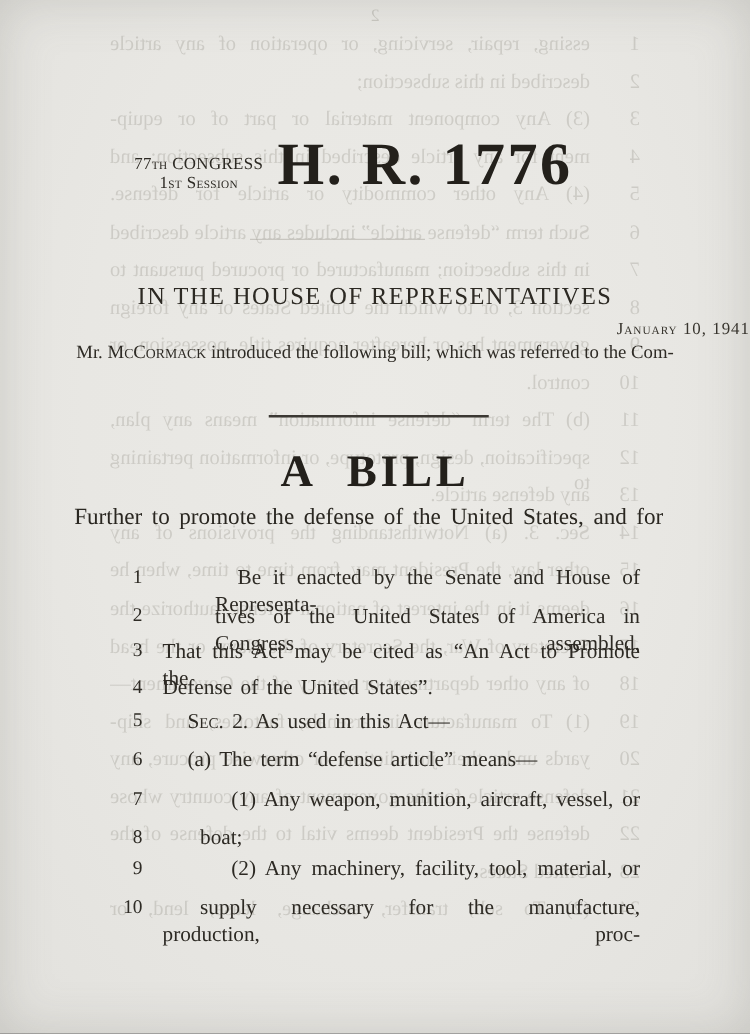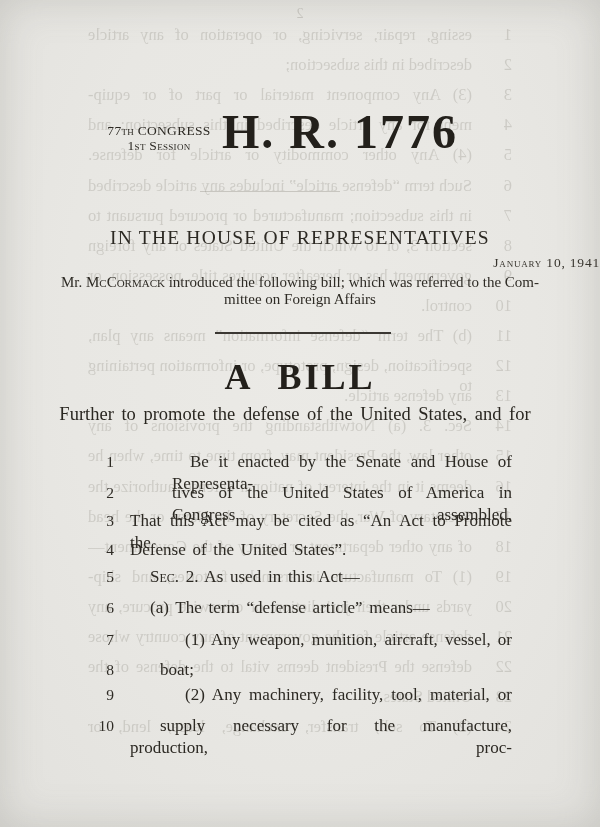--- a/index.html
+++ b/index.html
@@ -202,21 +202,20 @@
   <div class="congress-block">
     <div><span>77</span><span class="sc">th</span><span> CONGRESS</span></div>
     <div><span>1</span><span class="sc">st</span><span class="sc"> Session</span></div>
   </div>
   <div class="bill-number">H. R. 1776</div>
 
   <div class="chamber-line">IN THE HOUSE OF REPRESENTATIVES</div>
   <div class="date-line"><span class="sc">January</span><span> 10, 1941</span></div>
   <div class="sponsor-block">
     <div><span>Mr. </span><span class="sc">McCormack</span><span> introduced the following bill; which was referred to the Com-</span></div>
-    <div>mittee on Foreign Affairs</div>
   </div>
 
   <div class="rule"></div>
 
   <div class="bill-title">A BILL</div>
   <div class="bill-subtitle">
     <div>Further to promote the defense of the United States, and for</div>
   </div>
 
   <div class="body-layer" id="body-lines">

